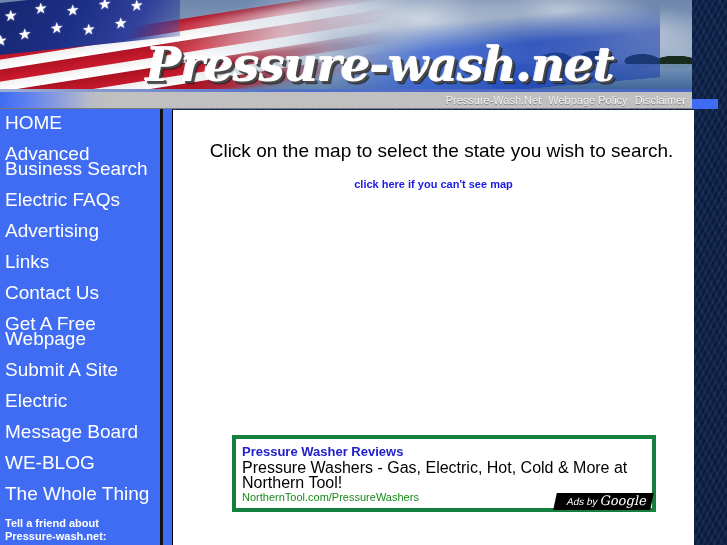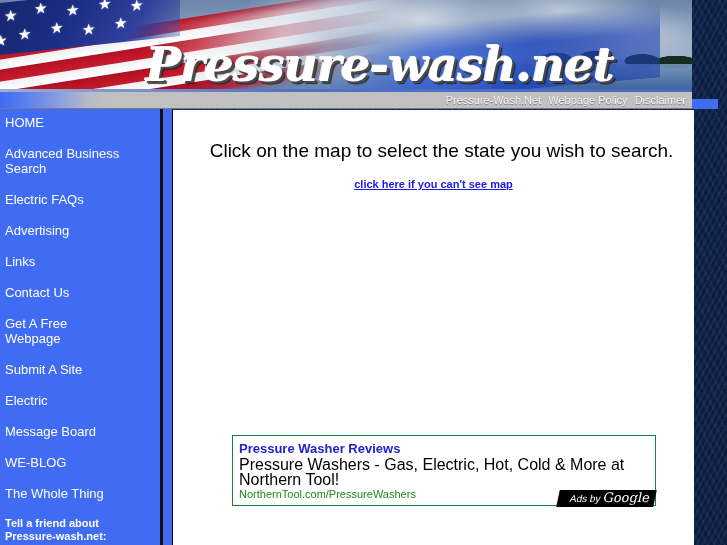--- a/index.html
+++ b/index.html
@@ -180,21 +180,21 @@
     width: 160px;
     height: 436px;
     background: #3f6cf2;
     box-sizing: border-box;
     padding: 6px 0 0 0;
     overflow: hidden;
   }
   #sidebar .nav-item {
     display: block;
     color: #ffffff;
-    font-size: 13px;
+    font-size: 19px;
     line-height: 15px;
     padding: 0 0 0 5px;
     margin-bottom: 16px;
     text-decoration: none;
     cursor: pointer;
     white-space: pre-line;
   }
   #sidebar .tellafriend {
     color: #ffffff;
     font-size: 11px;
@@ -236,31 +236,30 @@
     font-weight: normal;
     color: #000000;
   }
   #content .maplink {
     display: block;
     margin: 16px auto 0 auto;
     text-align: center;
     font-size: 11px;
     font-weight: bold;
     color: #1a1ae6;
-    text-decoration: underline;
     cursor: pointer;
   }
 
   
   #adbox {
     position: absolute;
     left: 59px; top: 325px;
     width: 424px;
     background: #ffffff;
-    border: 1px solid #15803d;
+    border: 4px solid #15803d;
     box-sizing: border-box;
     padding: 5px 6px 4px 6px;
   }
   #adbox .ad-title {
     color: #2222cc;
     font-size: 13px;
     font-weight: bold;
     line-height: 16px;
     cursor: pointer;
   }

